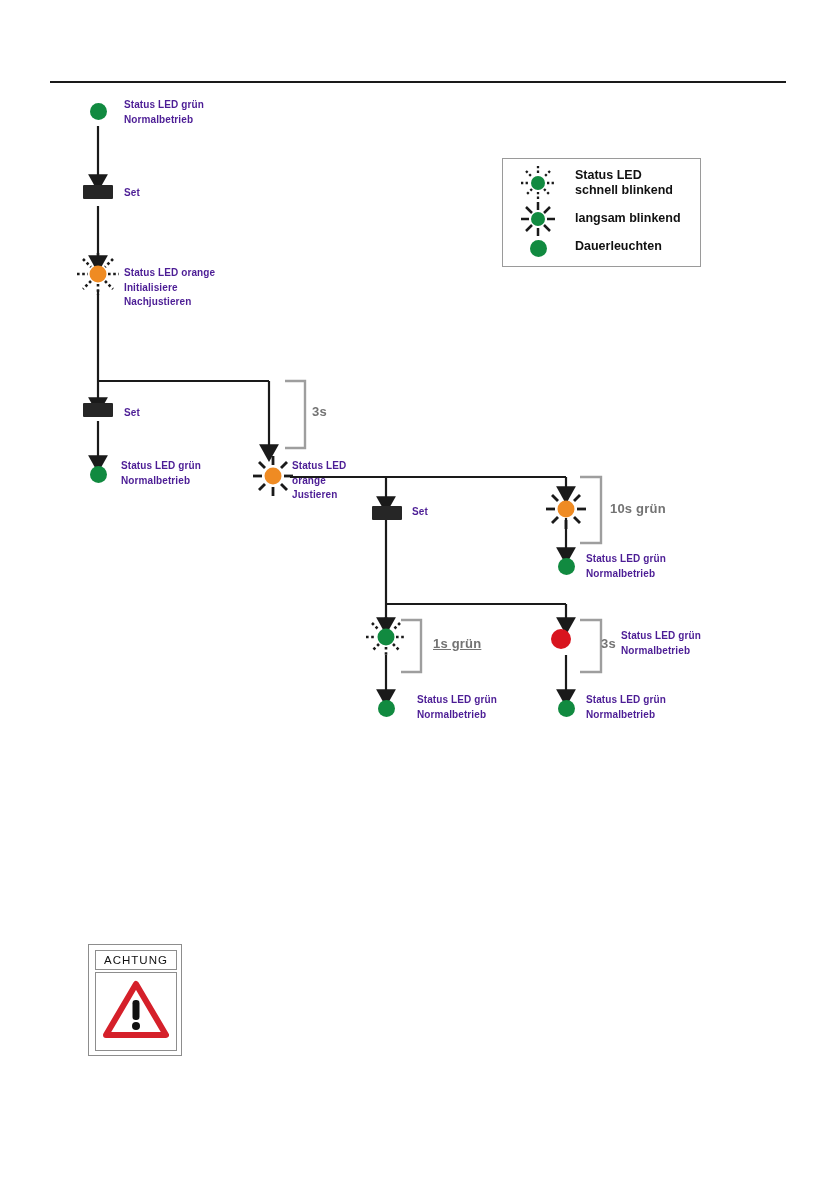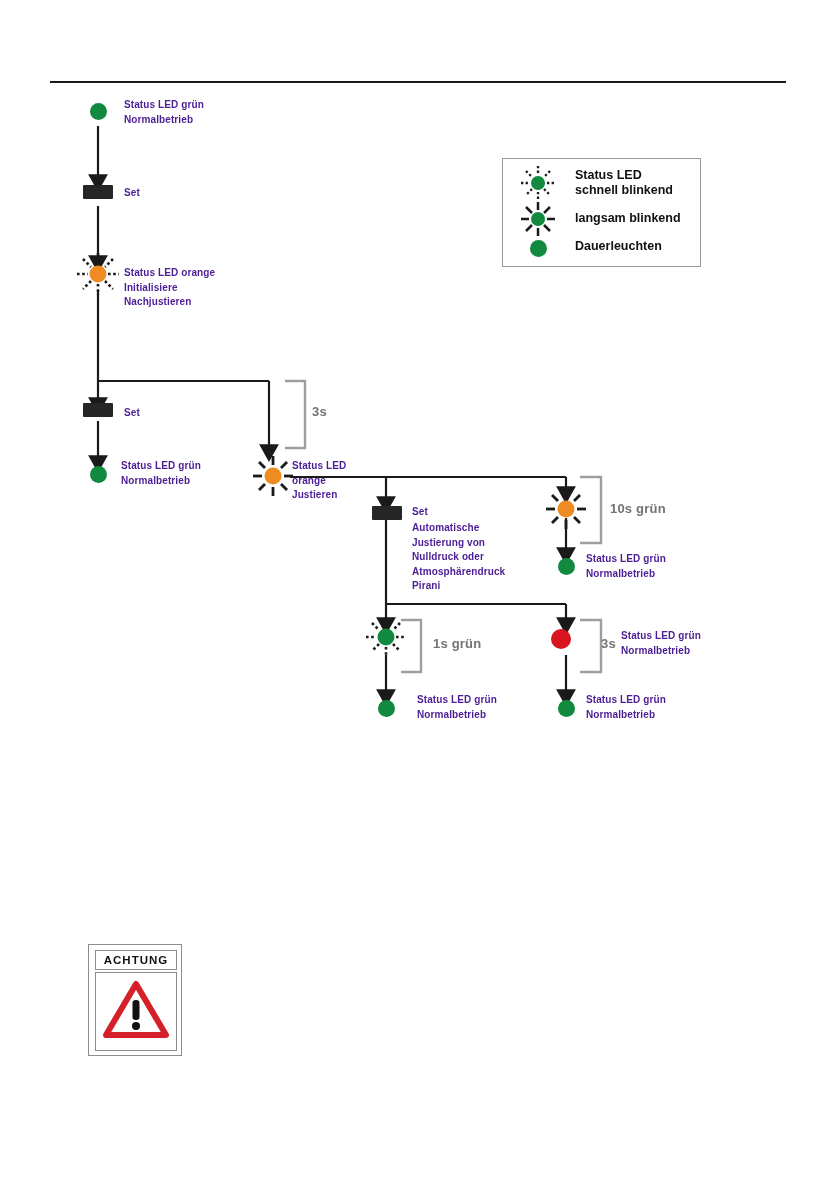--- a/index.html
+++ b/index.html
@@ -63,21 +63,21 @@
   }
 
   
   .achtung{
     position:absolute;left:88px;top:944px;width:94px;height:112px;
     border:1px solid #8d8d8d;background:#fff;box-sizing:border-box;
   }
   .achtung-title{
     position:absolute;left:6px;top:5px;width:82px;height:20px;
     border:1px solid #8d8d8d;box-sizing:border-box;background:#fff;
-    font-size:11.5px;font-weight:bold;letter-spacing:1px;color:#111;
+    font-size:11.5px;font-weight:normal;letter-spacing:1px;color:#111;
     display:flex;align-items:center;justify-content:center;text-align:center;
   }
   .achtung-body{
     position:absolute;left:6px;top:27px;width:82px;height:79px;
     border:1px solid #8d8d8d;box-sizing:border-box;background:#fff;
     display:flex;align-items:center;justify-content:center;
   }
 </style>
 </head>
 <body>
@@ -177,25 +177,20 @@
         <line x1="16" y1="32" x2="10" y2="38"></line>
       </g>
     </svg>
   </div>
   <div class="lbl" style="left:292px;top:459px;width:100px;">Status LED
 orange
 Justieren</div>
 
   <div class="setbox" style="left:372px;top:506px;"></div>
   <div class="lbl" style="left:412px;top:505px;">Set</div>
-  <div class="lbl" style="left:412px;top:521px;width:150px;">Automatische
-Justierung von
-Nulldruck oder
-Atmosphärendruck
-Pirani</div>
 
   <div style="position:absolute;left:542px;top:485px;">
     <svg width="48" height="48" viewBox="0 0 48 48">
       <circle cx="24" cy="24" r="8.5" fill="#ef8b23"></circle>
       <g stroke="#1a1a1a" stroke-width="2.8" stroke-linecap="butt">
         <line x1="24" y1="4" x2="24" y2="13"></line>
         <line x1="24" y1="35" x2="24" y2="44"></line>
         <line x1="4" y1="24" x2="13" y2="24"></line>
         <line x1="35" y1="24" x2="44" y2="24"></line>
         <line x1="10" y1="10" x2="16" y2="16"></line>
@@ -233,21 +228,21 @@
   <div class="led led-dot" style="left:378px;top:700px;background:#118a40;"></div>
   <div class="lbl" style="left:417px;top:693px;width:190px;">Status LED grün
 Normalbetrieb</div>
 
   <div class="led led-dot" style="left:558px;top:700px;background:#118a40;"></div>
   <div class="lbl" style="left:586px;top:693px;width:190px;">Status LED grün
 Normalbetrieb</div>
 
   <div class="tlabel" style="left:312px;top:404px;">3s</div>
   <div class="tlabel" style="left:610px;top:501px;">10s grün</div>
-  <div class="tlabel" style="left:433px;top:636px;">1s grün</div>
+  <div class="tlabel" style="left:433px;top:636px;text-decoration:underline;">1s grün</div>
   <div class="tlabel" style="left:601px;top:636px;">3s</div>
 
   <div class="legend">
 
     <div class="legend-row" style="left:0;top:0;">
       <div style="position:absolute;left:15px;top:4px;">
         <svg width="40" height="40" viewBox="0 0 40 40">
           <circle cx="20" cy="20" r="7" fill="#118a40"></circle>
           <g stroke="#1a1a1a" stroke-width="2.3" stroke-linecap="butt" stroke-dasharray="2.3 2.3">
             <line x1="20" y1="3" x2="20" y2="11"></line>

